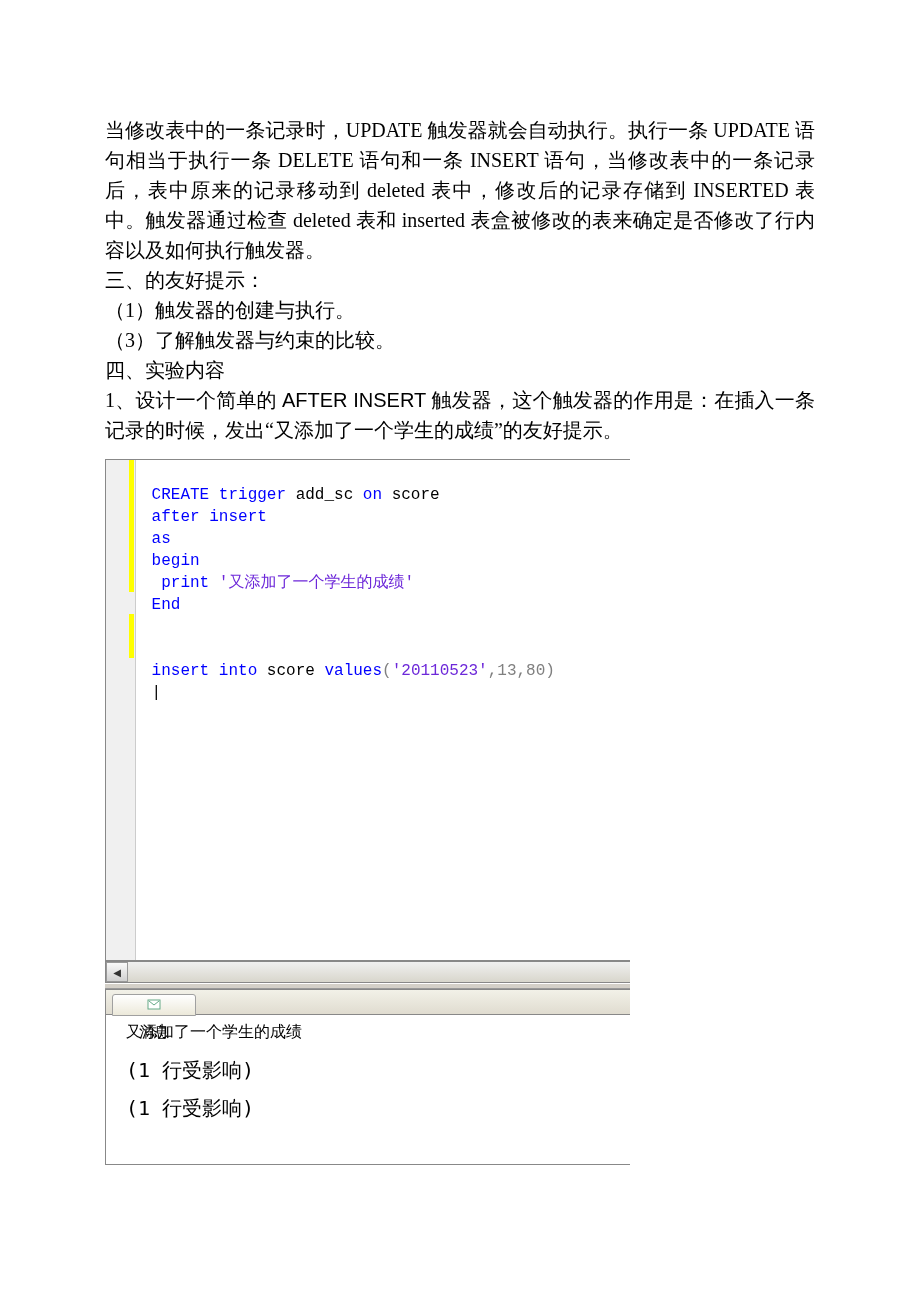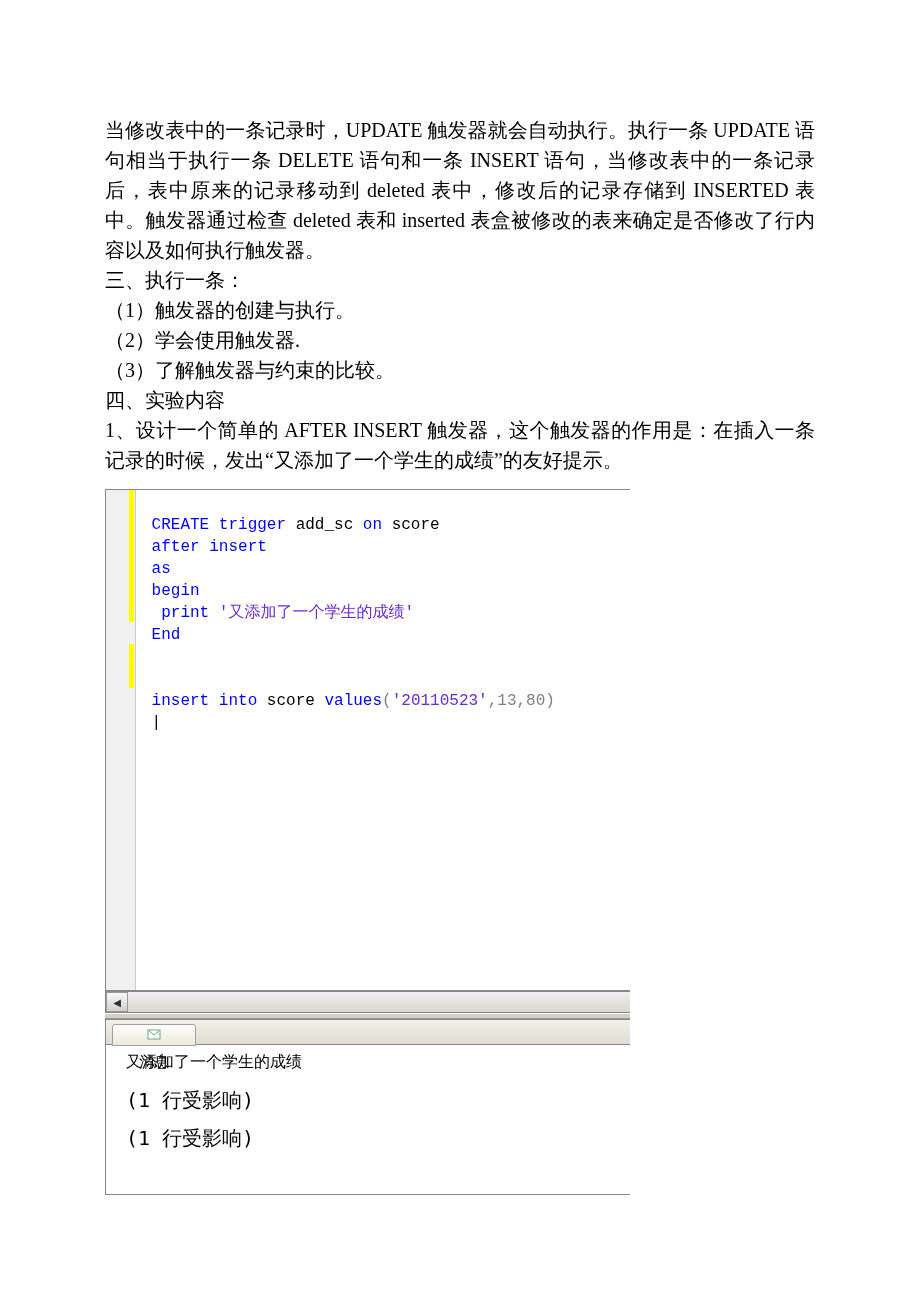--- a/index.html
+++ b/index.html
@@ -7,21 +7,21 @@
       background: #ffffff;
       font-family: "SimSun", "宋体", serif;
       width: 920px;
       padding: 115px 105px 40px 105px;
       font-size: 20px;
       line-height: 1.5;
       color: #000;
     }
     .doc-text p { margin: 0; text-align: justify; }
     .section-head { margin: 0; }
-    .mono-in { font-family: Liberation Serif, serif; }
+    .mono-in { font-family: Liberation Sans, sans-serif; }
 
     .ide-wrap {
       margin-top: 14px;
       width: 525px;
       background: #fff;
     }
     .ide-border {
       border: 1px solid #888;
       border-right: none;
       background: #fff;
@@ -151,23 +151,22 @@
     .msg-row-small {
       font-size: 20px;
       margin-top: 12px;
     }
   </style>
 </head>
 <body>
 
 <div class="doc-text">
   <p>当修改表中的一条记录时，UPDATE 触发器就会自动执行。执行一条 UPDATE 语句相当于执行一条 DELETE 语句和一条 INSERT 语句，当修改表中的一条记录后，表中原来的记录移动到 deleted 表中，修改后的记录存储到 INSERTED 表中。触发器通过检查 deleted 表和 inserted 表盒被修改的表来确定是否修改了行内容以及如何执行触发器。</p>
-  <p>三、执行一条：</p>
+  <p>三、的友好提示：</p>
   <p>（1）触发器的创建与执行。</p>
-  <p>（2）学会使用触发器.</p>
   <p>（3）了解触发器与约束的比较。</p>
   <p>四、实验内容</p>
   <p>
     <span>1、设计一个简单的 </span><span class="mono-in">AFTER INSERT</span><span> 触发器，这个触发器的作用是：在插入一条记录的时候，发出“又添加了一个学生的成绩”的友好提示。</span>
   </p>
 </div>
 
 <div class="ide-wrap">
   <div class="ide-border">
     <div class="code-area">

